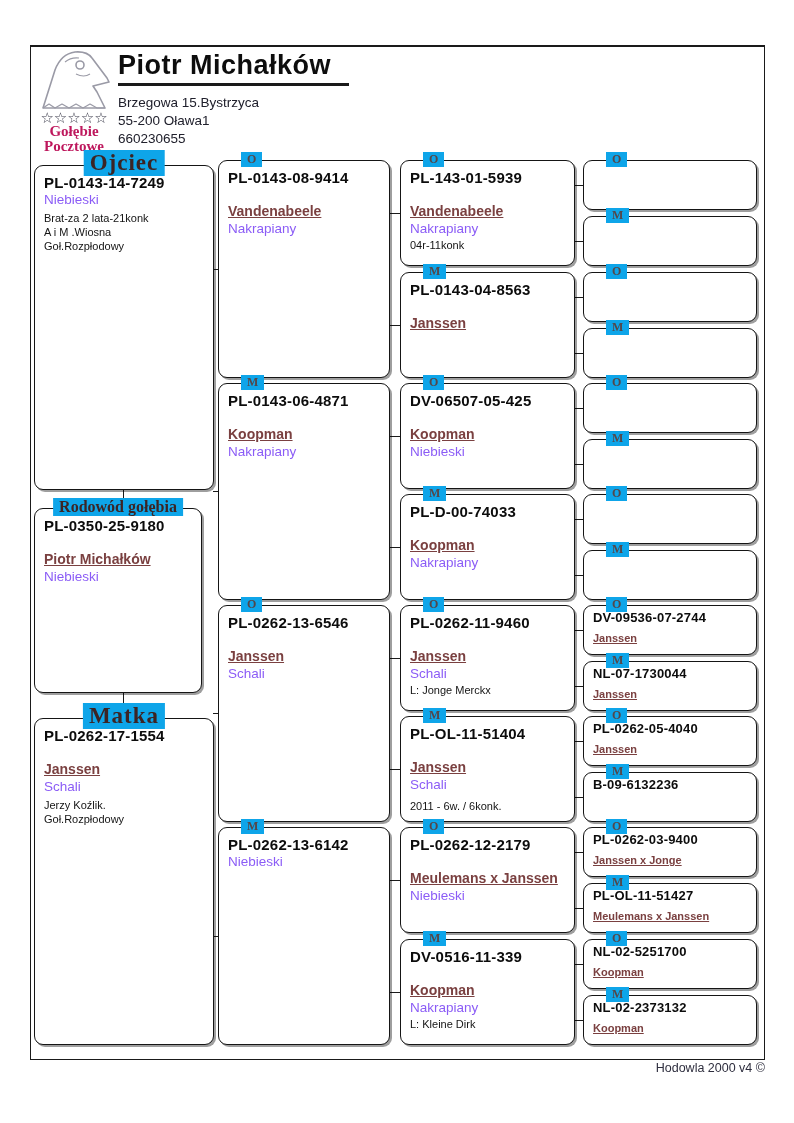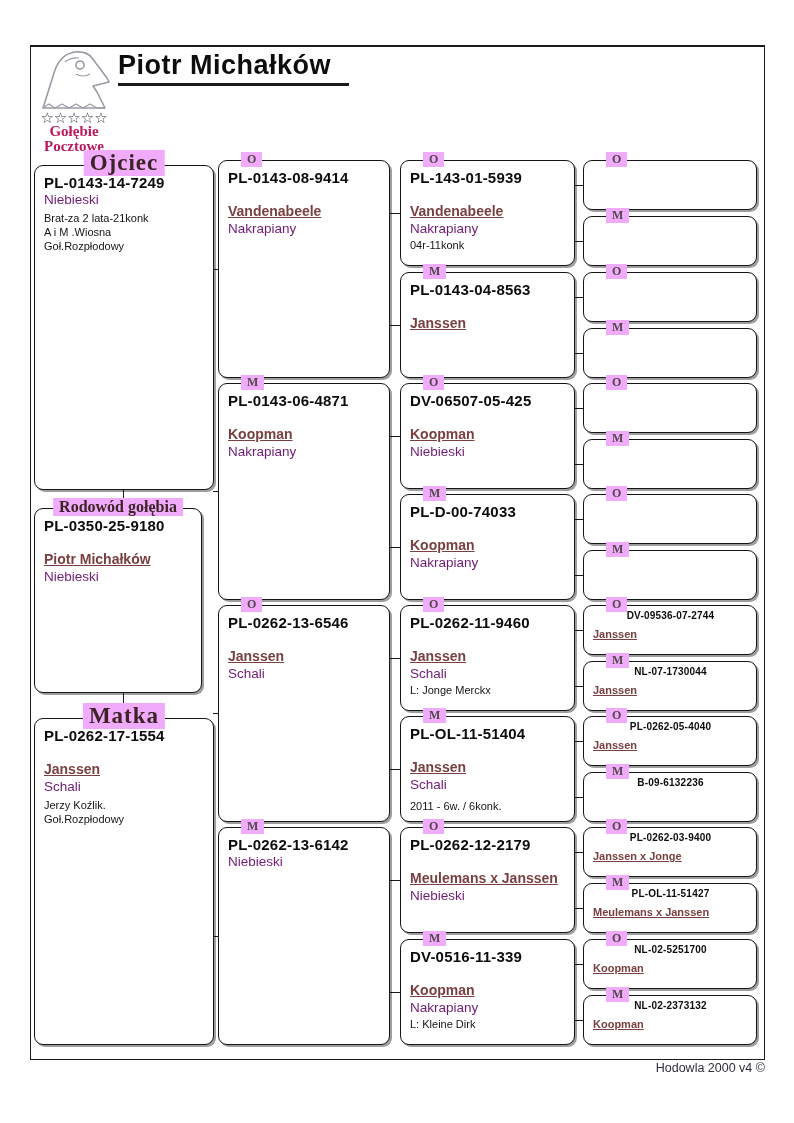--- a/index.html
+++ b/index.html
@@ -12,32 +12,32 @@
               color:#0d0d0d;border-bottom:3px solid #1a1a1a;padding:0 18px 2px 0;letter-spacing:.5px;}
   .addr{position:absolute;left:118px;top:94px;font-size:13.5px;line-height:18px;color:#20202c;}
   .logo{position:absolute;left:31px;top:48px;width:86px;text-align:center;}
   .logo svg{display:block;margin:0 auto;}
   .logo .stars{font-size:15px;letter-spacing:0;color:#3a3a4a;line-height:12px;}
   .logo .lname{font-family:"Liberation Serif",serif;font-weight:bold;font-size:15px;
                line-height:15px;color:#be185d;}
   
   .pbox{position:absolute;background:#fff;border:1px solid #151515;border-radius:9px;
         box-shadow:2px 2px 0 rgba(0,0,0,.38);padding:8px 8px 4px 9px;box-sizing:border-box;}
-  .legend{position:absolute;background:#f0abfc;padding:0 6px;font-family:"Liberation Serif",serif;
+  .legend{position:absolute;background:#0ea5e9;padding:0 6px;font-family:"Liberation Serif",serif;
           font-weight:bold;white-space:nowrap;}
   .legend.big{top:-16px;left:50%;transform:translateX(-50%);font-size:23px;color:#3c2424;letter-spacing:1px;}
   .legend.mid{top:-11px;left:50%;transform:translateX(-50%);font-size:16px;color:#3c2424;}
   .legend.sm{top:-9px;left:22px;font-size:12px;color:#54474a;}
   .ring{font-size:15px;font-weight:bold;color:#0c0c0c;letter-spacing:.2px;}
   .breed{margin-top:17px;font-size:14px;font-weight:bold;color:#7a4040;
          text-decoration:underline;display:inline-block;}
-  .colorline{font-size:13.5px;color:#701a75;margin-top:1px;}
+  .colorline{font-size:13.5px;color:#8b5cf6;margin-top:1px;}
   .note{font-size:11px;line-height:14px;color:#141414;}
   .notes{margin-top:4px;}
-  .g4 .ring{font-size:10px;text-align:center;}
+  .g4 .ring{font-size:13px;}
   .g4 .breed{margin-top:7px;font-size:11px;}
   .g4{padding-top:4px;}
   .conn{position:absolute;background:#1a1a1a;height:1px;}
   .connv{position:absolute;background:#1a1a1a;width:1px;}
   .footer{position:absolute;right:29px;top:1061px;font-size:12.5px;color:#2e2e3e;}
 </style>
 </head>
 <body>
 
 <div class="page">
@@ -51,20 +51,25 @@
         <circle cx="45" cy="17" r="4"></circle>
         <path d="M41 26 Q49 30 55 26" stroke-width="1.1"></path>
         <path d="M30 14 Q36 9 44 10" stroke-width="1.1"></path>
       </g>
     </svg>
     <div class="stars">☆☆☆☆☆</div>
     <div class="lname">Gołębie</div>
     <div class="lname">Pocztowe</div>
   </div>
   <div class="owner-name">Piotr Michałków</div>
+  <div class="addr">
+    <div>Brzegowa 15.Bystrzyca</div>
+    <div>55-200 Oława1</div>
+    <div>660230655</div>
+  </div>
 
   <div id="connectors">
       <div class="conn" style="left: 213px; top: 269px; width: 6px;"></div>
       <div class="conn" style="left: 213px; top: 491px; width: 6px;"></div>
       <div class="conn" style="left: 213px; top: 713px; width: 6px;"></div>
       <div class="conn" style="left: 213px; top: 936px; width: 6px;"></div>
       <div class="conn" style="left: 389px; top: 213px; width: 12px;"></div>
       <div class="conn" style="left: 389px; top: 325px; width: 12px;"></div>
       <div class="conn" style="left: 389px; top: 436px; width: 12px;"></div>
       <div class="conn" style="left: 389px; top: 547px; width: 12px;"></div>

